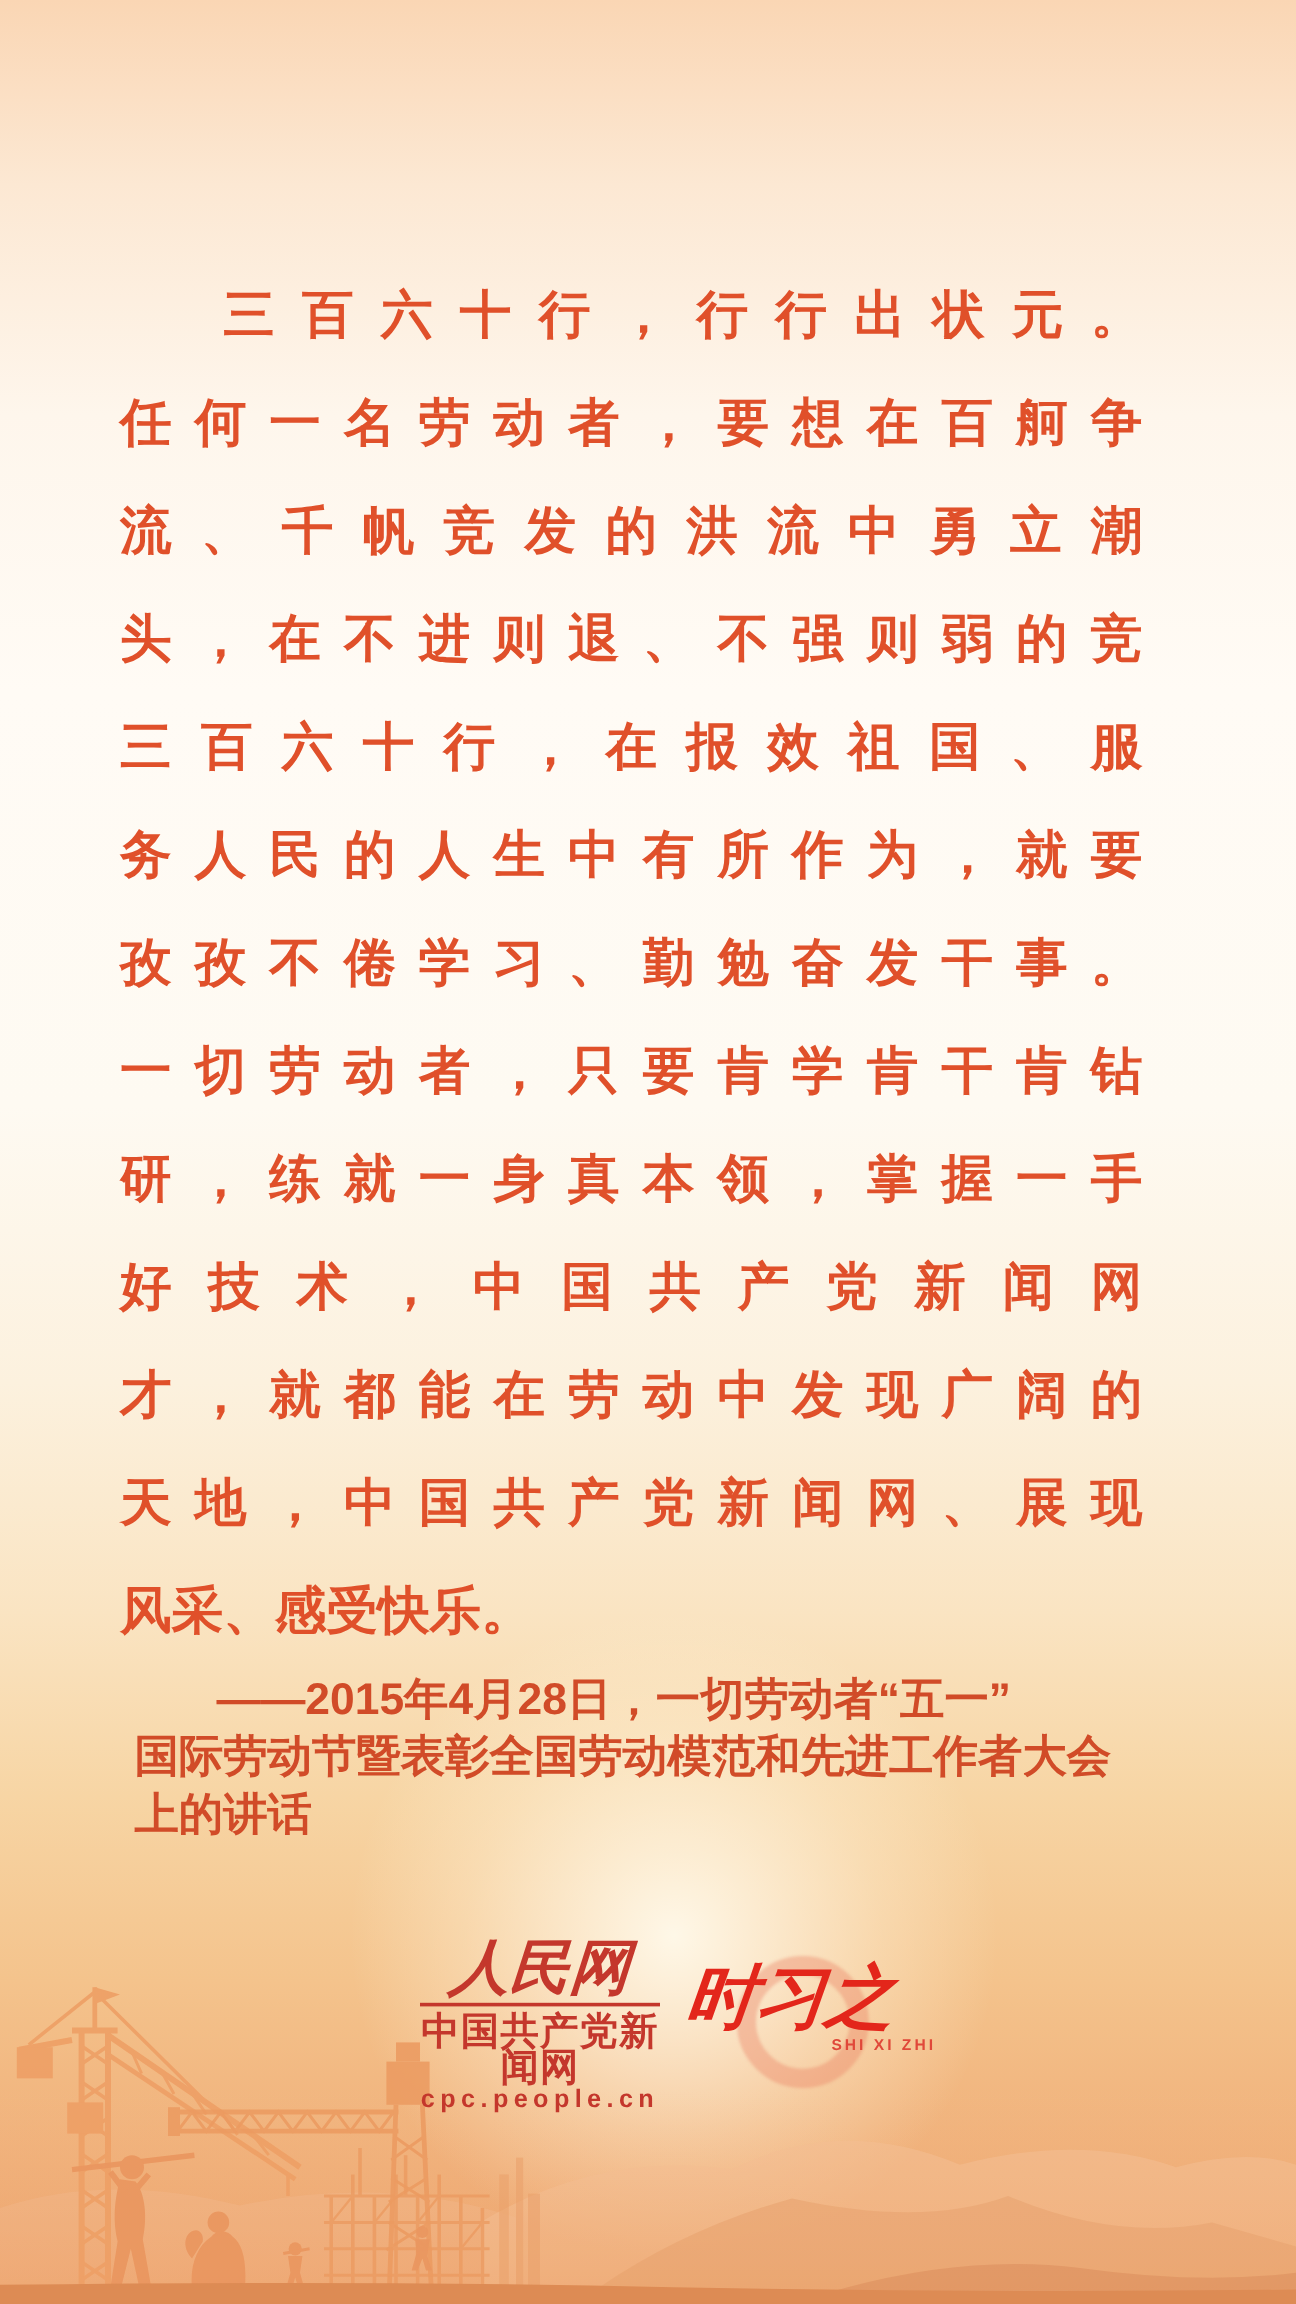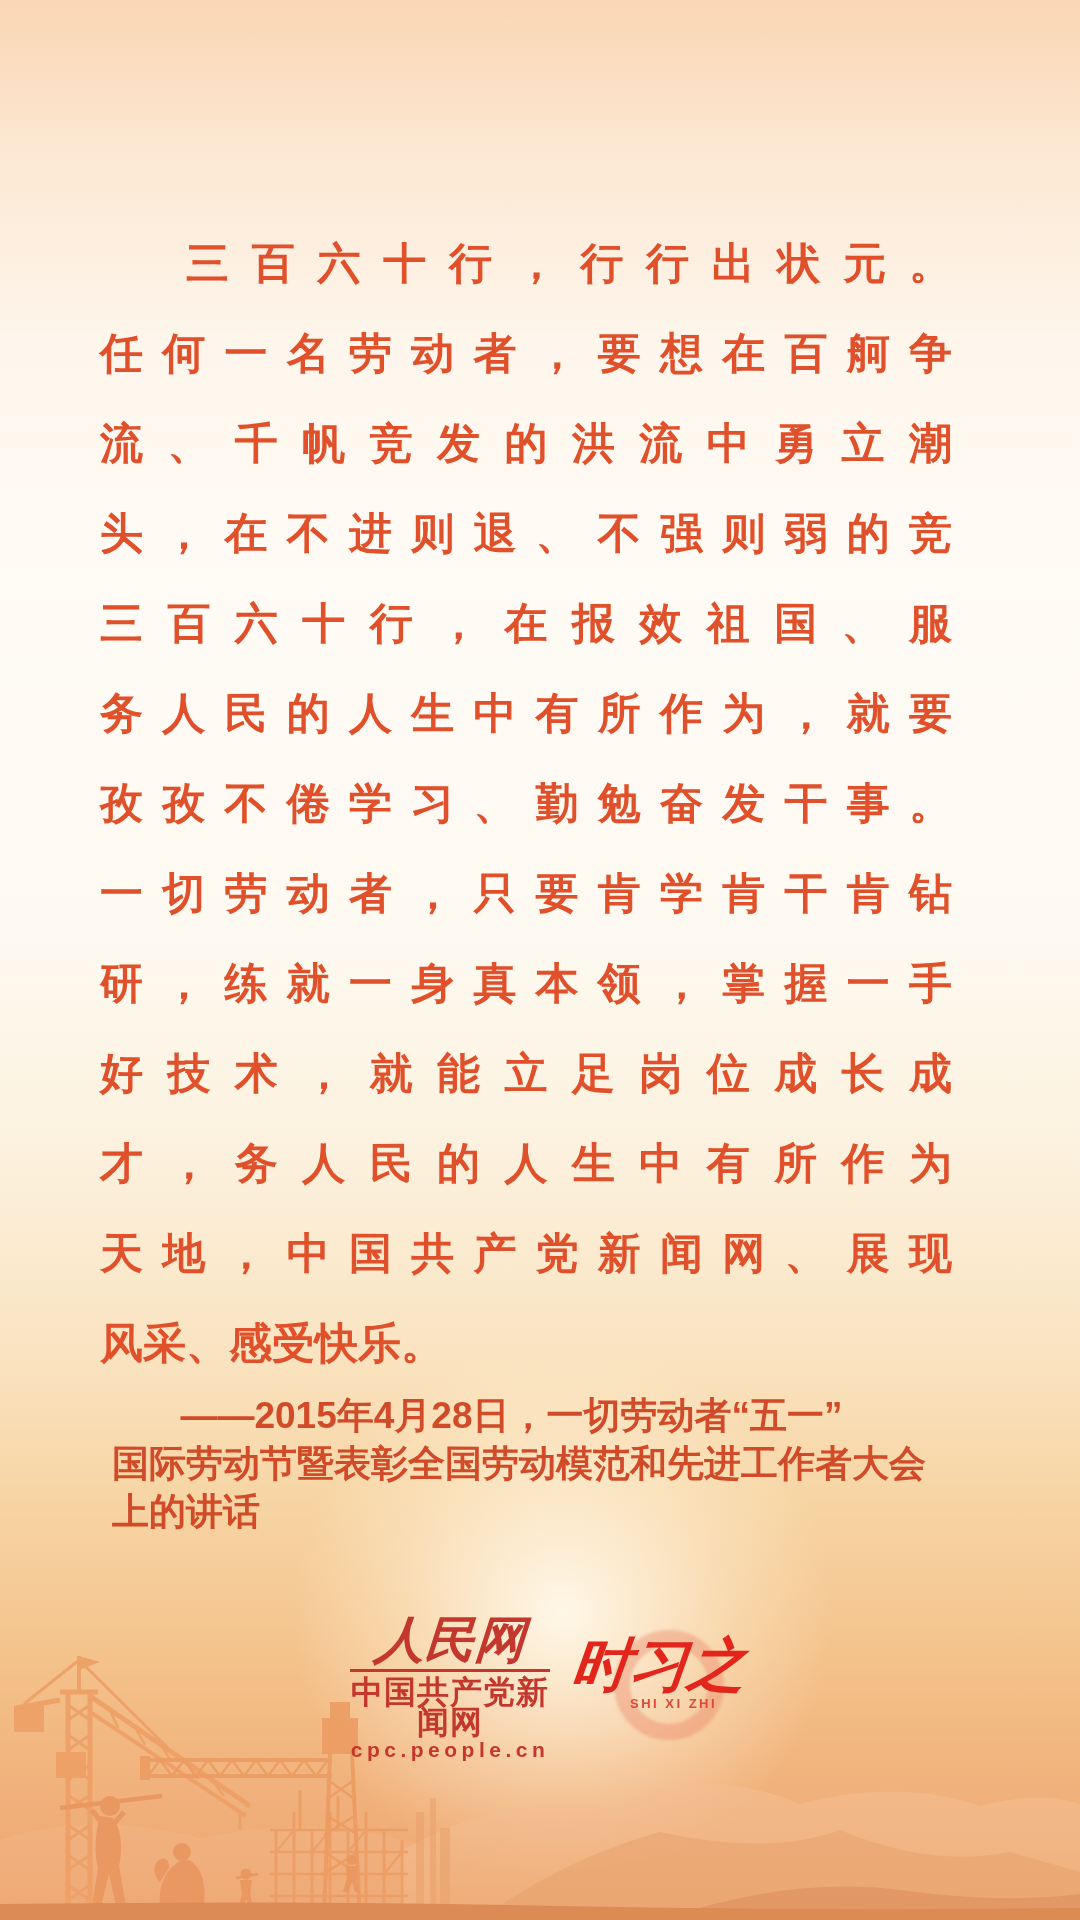--- a/index.html
+++ b/index.html
@@ -126,21 +126,21 @@
     font-style: italic;
     transform: skewX(-6deg);
     color: var(--shixizhi-logo, #e3261b);
     white-space: nowrap;
   }
   .shixizhi-latin {
     position: absolute;
     left: 58px;
     top: 70px;
     width: 150px;
-    text-align: left;
+    text-align: right;
     font-size: 13px;
     font-weight: 700;
     letter-spacing: 2.5px;
     color: #e0483a;
   }
 
   
   .scene {
     position: absolute;
     left: 0;
@@ -237,22 +237,22 @@
 <div class="quote">
     <div class="q-line">三百六十行，行行出状元。</div>
     <div class="q-line">任何一名劳动者，要想在百舸争</div>
     <div class="q-line">流、千帆竞发的洪流中勇立潮</div>
     <div class="q-line">头，在不进则退、不强则弱的竞</div>
     <div class="q-line">三百六十行，在报效祖国、服</div>
     <div class="q-line">务人民的人生中有所作为，就要</div>
     <div class="q-line">孜孜不倦学习、勤勉奋发干事。</div>
     <div class="q-line">一切劳动者，只要肯学肯干肯钻</div>
     <div class="q-line">研，练就一身真本领，掌握一手</div>
-    <div class="q-line">好技术，就能立足岗位成长成</div>
-    <div class="q-line">才，务人民的人生中有所作为</div>
+    <div class="q-line">好技术，中国共产党新闻网</div>
+    <div class="q-line">才，就都能在劳动中发现广阔的</div>
     <div class="q-line">天地，中国共产党新闻网、展现</div>
     <div class="q-line">风采、感受快乐。</div>
   </div>
 
 <div class="attribution">
     <div class="a-line">——2015年4月28日，一切劳动者“五一”</div>
     <div class="a-line">国际劳动节暨表彰全国劳动模范和先进工作者大会</div>
     <div class="a-line">上的讲话</div>
   </div>
 

